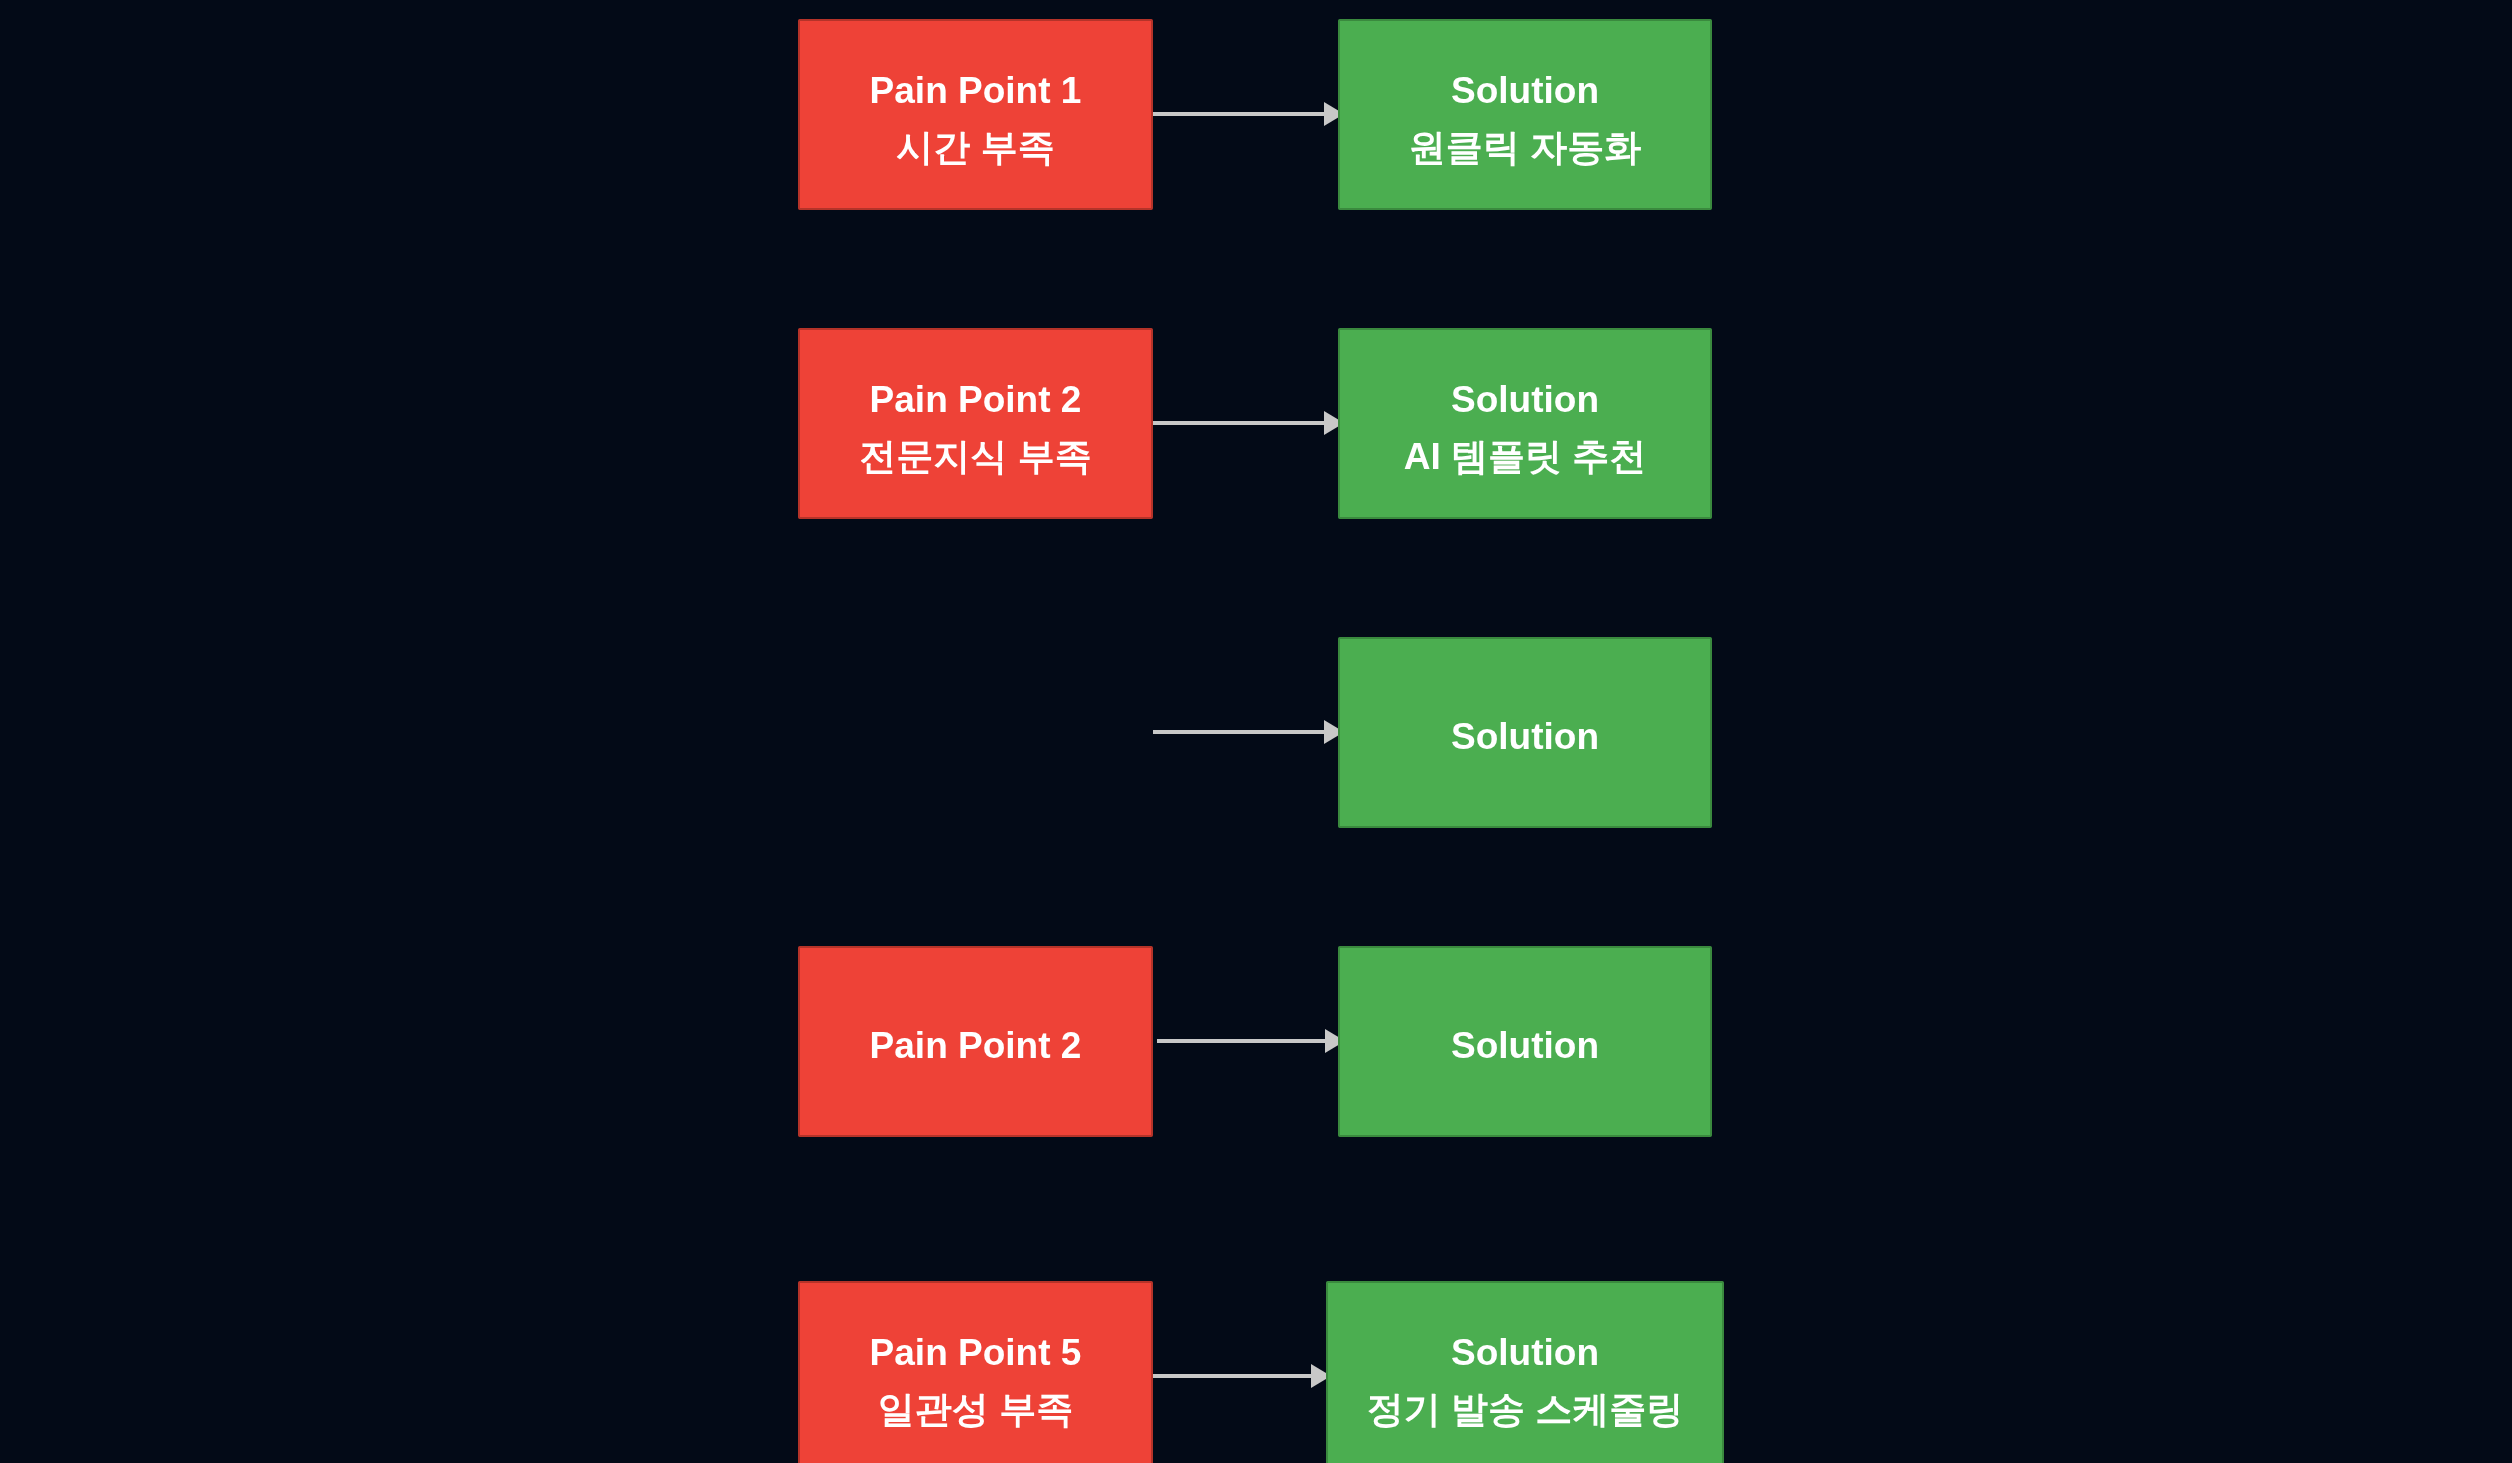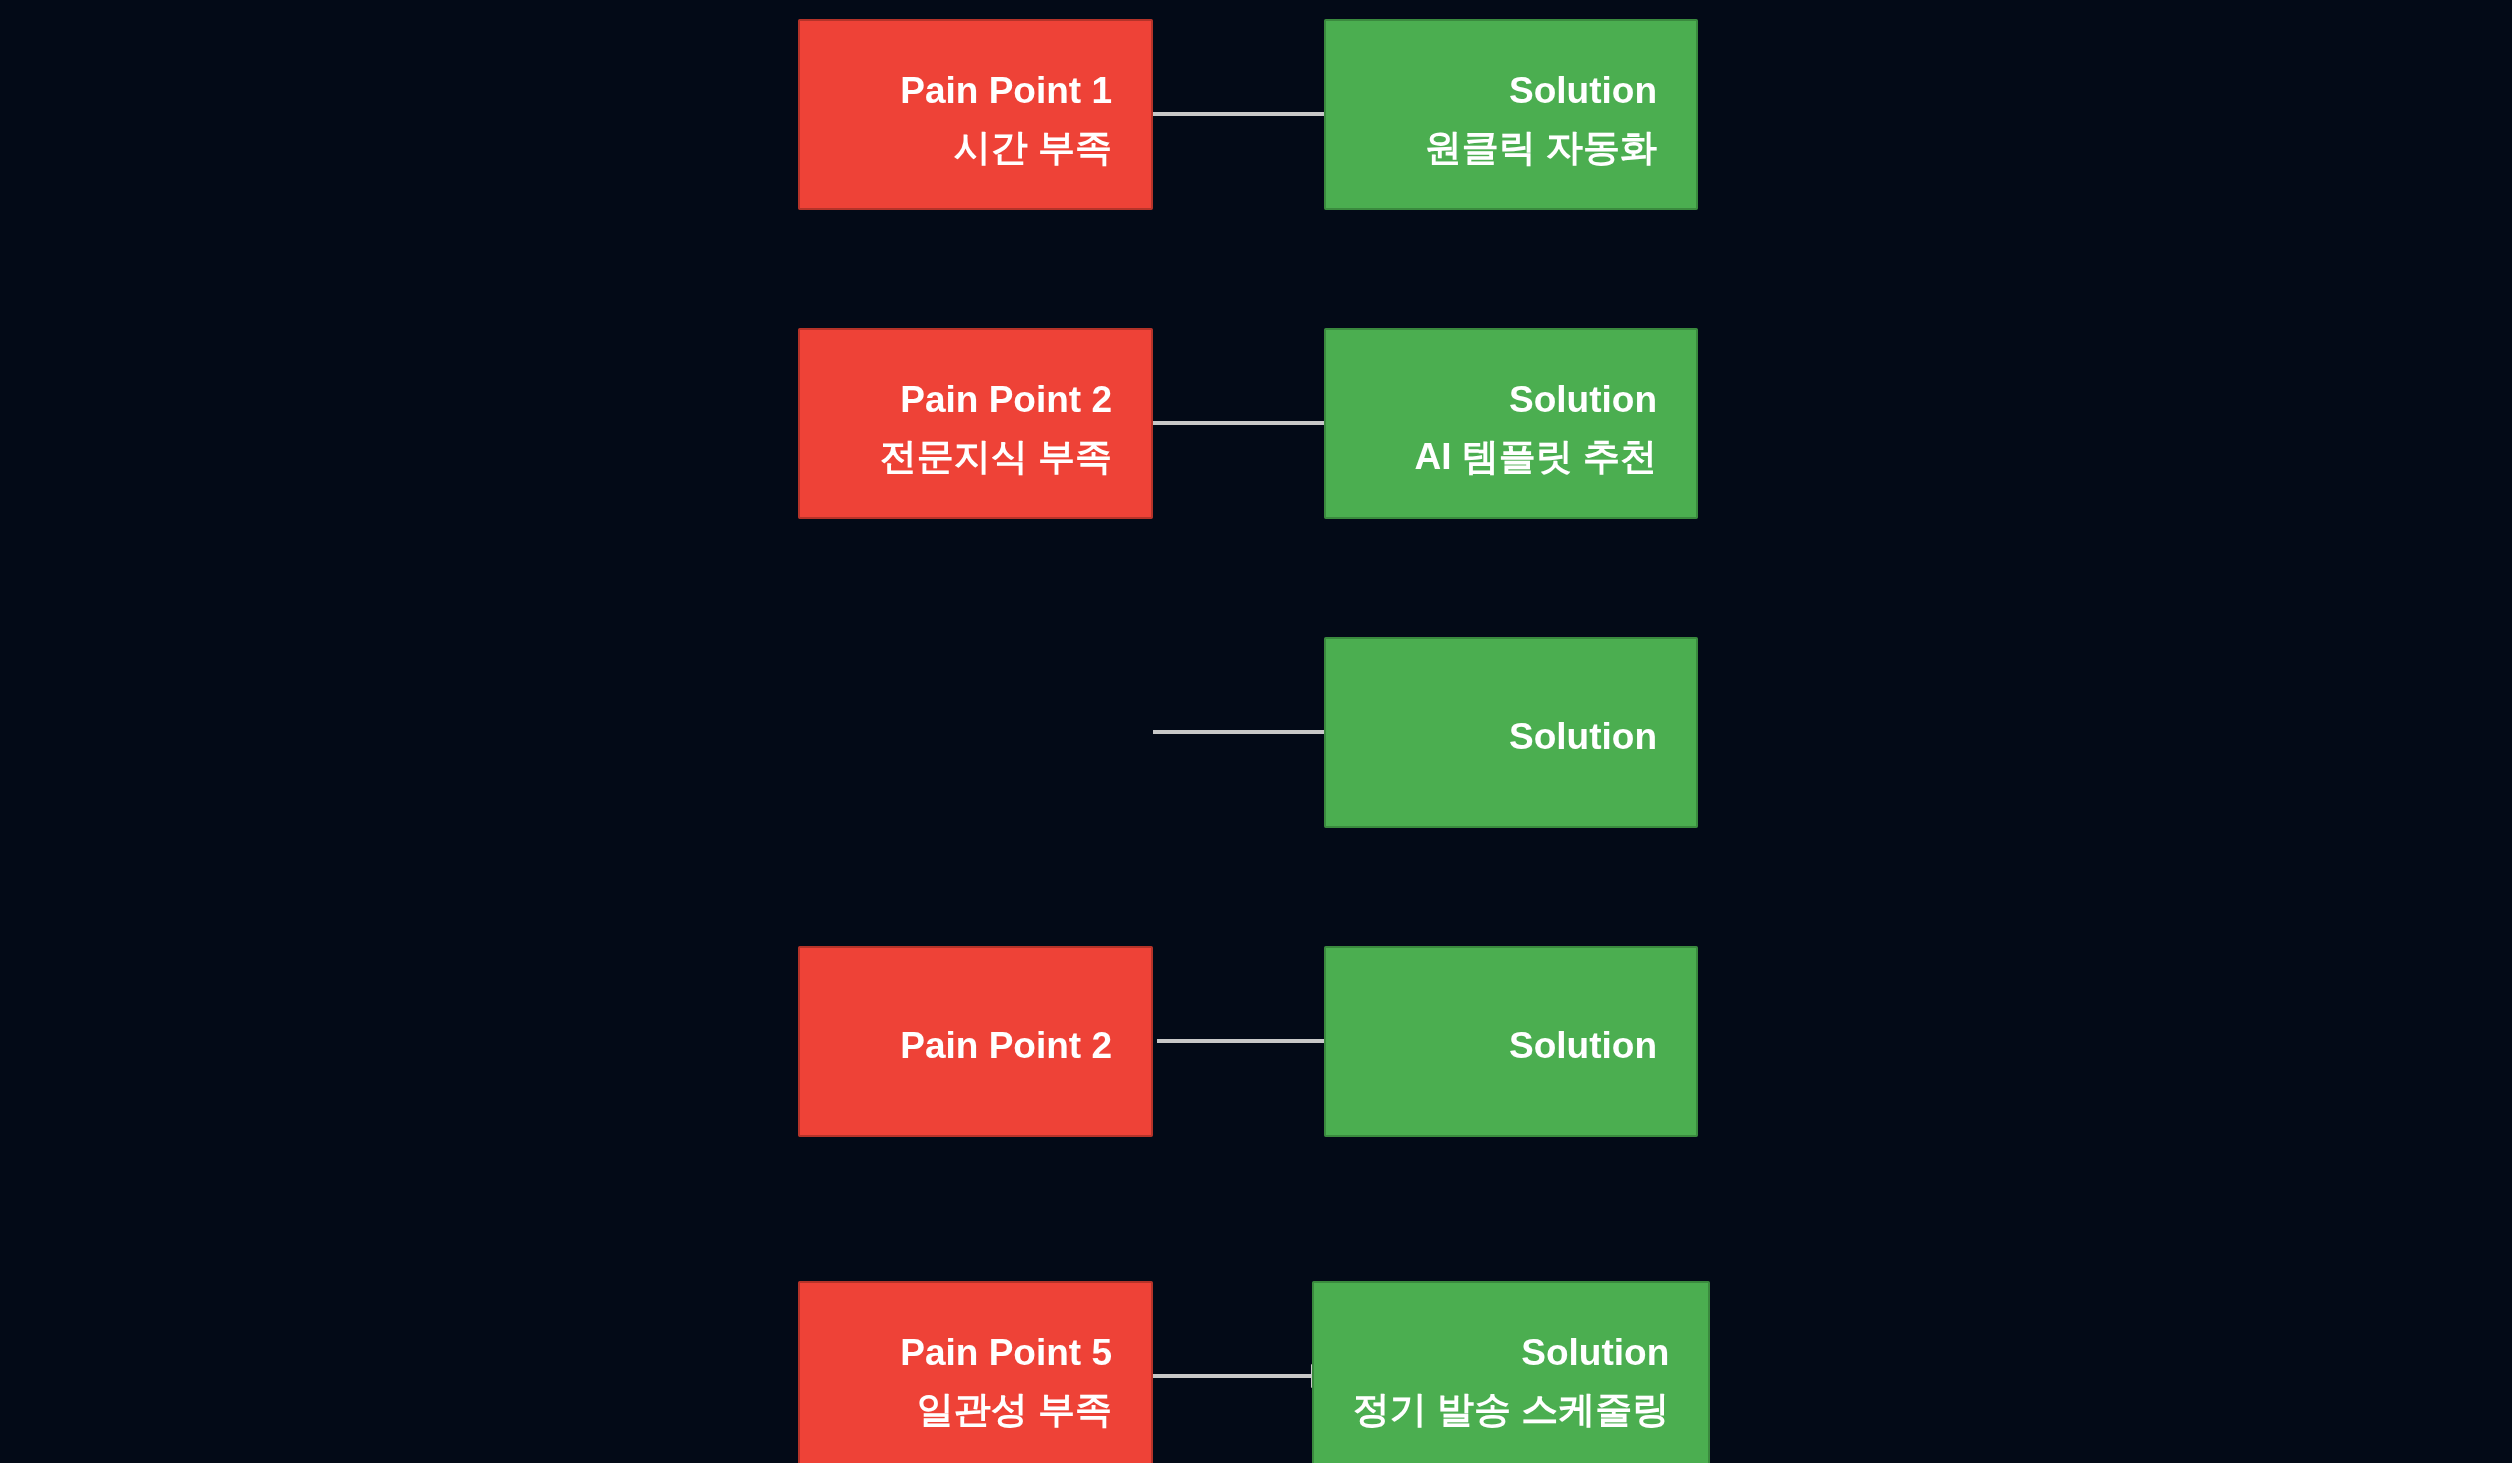--- a/index.html
+++ b/index.html
@@ -37,26 +37,26 @@
   .row:last-child { margin-top: 26px; }
   .cell {
     position: absolute;
     top: 0;
     height: 100%;
     display: flex;
     align-items: center;
     justify-content: center;
   }
   .pain-cell { left: 0; width: 1951px; }
-  .sol-cell  { left: 530px; width: 1962px; }
+  .sol-cell  { left: 544px; width: 1962px; }
   .box {
     min-height: 191px;
     display: flex;
     flex-direction: column;
-    align-items: flex-end;
+    align-items: center;
     justify-content: center;
     padding: 9.2px 39px 0 39px;
     border-radius: 1.8px;
     color: var(--text);
     text-align: center;
     z-index: 2;
   }
   .box .title, .box .subtitle {
     font-size: 37px;
     font-weight: 600;

